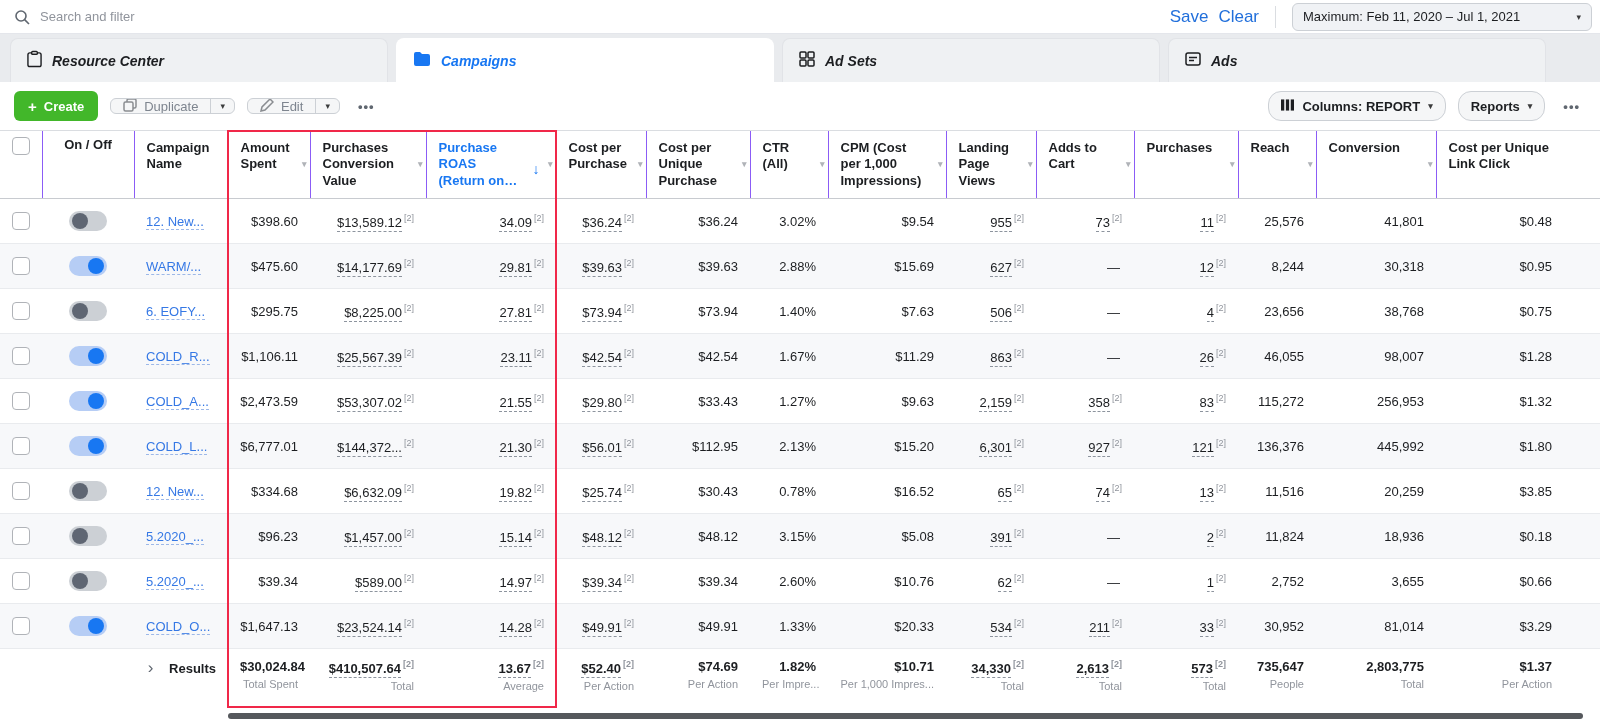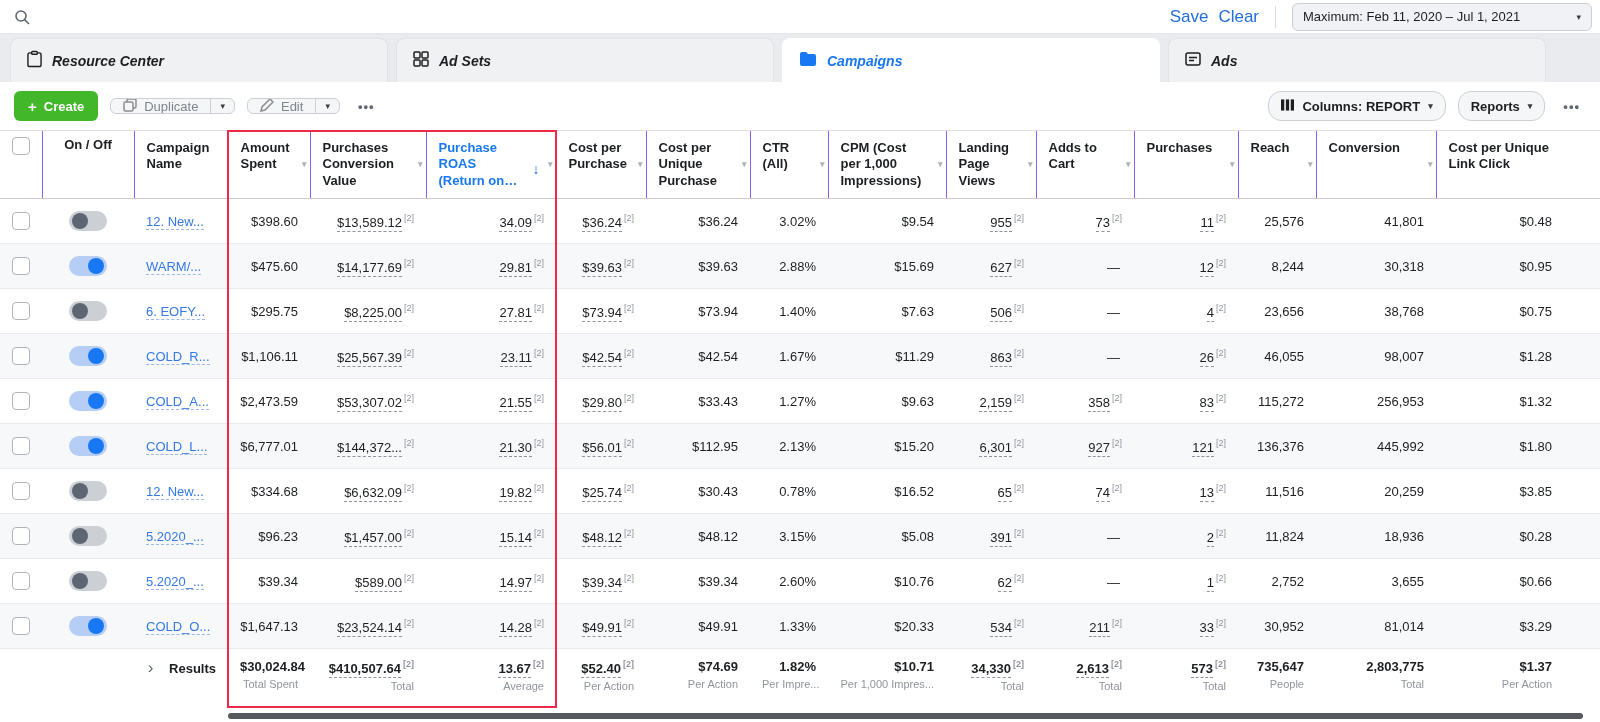--- a/index.html
+++ b/index.html
@@ -82,57 +82,58 @@
 </head>
 <body>
 
 <div class="topbar">
   <span class="sicon">
     <svg width="16" height="16" viewBox="0 0 16 16">
         <circle cx="7" cy="7" r="5" fill="none" stroke="#606770" stroke-width="1.6"></circle>
         <line x1="10.6" y1="10.6" x2="15" y2="15" stroke="#606770" stroke-width="1.6"></line>
       </svg>
   </span>
+  <span class="search-ph">Search and filter</span>
   <span class="toplink save">Save</span>
   <span class="toplink">Clear</span>
   <span class="vdiv"></span>
   <span class="datebox">
     <span>Maximum: Feb 11, 2020 – Jul 1, 2021</span>
     <span class="caret">▾</span>
   </span>
 </div>
 
 <div class="tabbar">
   <div class="tab" data-active="false">
     <span>
       <svg width="15" height="18" viewBox="0 0 16 18">
           <rect x="1" y="2.5" width="14" height="14.5" rx="2" fill="none" stroke="#1c1e21" stroke-width="1.5"></rect>
           <rect x="5" y="1" width="6" height="3" rx="1" fill="#fff" stroke="#1c1e21" stroke-width="1.5"></rect>
         </svg>
     </span>
     <span class="tab-label">Resource Center</span>
   </div>
+  <div class="tab" data-active="true">
+    <span>
+      <svg width="18" height="16" viewBox="0 0 18 16">
+          <path d="M1 3 a2 2 0 0 1 2 -2 h4 l2 2 h6 a2 2 0 0 1 2 2 v8 a2 2 0 0 1 -2 2 H3 a2 2 0 0 1 -2 -2 z" fill="#1877f2"></path>
+        </svg>
+    </span>
+    <span class="tab-label">Campaigns</span>
+  </div>
   <div class="tab" data-active="false">
     <span>
       <svg width="16" height="16" viewBox="0 0 16 16" fill="none" stroke="#1c1e21" stroke-width="1.5">
           <rect x="1" y="1" width="6" height="6" rx="1"></rect>
           <rect x="9" y="1" width="6" height="6" rx="1"></rect>
           <rect x="1" y="9" width="6" height="6" rx="1"></rect>
           <rect x="9" y="9" width="6" height="6" rx="1"></rect>
         </svg>
     </span>
     <span class="tab-label">Ad Sets</span>
-  </div>
-  <div class="tab" data-active="true">
-    <span>
-      <svg width="18" height="16" viewBox="0 0 18 16">
-          <path d="M1 3 a2 2 0 0 1 2 -2 h4 l2 2 h6 a2 2 0 0 1 2 2 v8 a2 2 0 0 1 -2 2 H3 a2 2 0 0 1 -2 -2 z" fill="#1877f2"></path>
-        </svg>
-    </span>
-    <span class="tab-label">Campaigns</span>
   </div>
   <div class="tab" data-active="false">
     <span>
       <svg width="16" height="16" viewBox="0 0 16 16" fill="none" stroke="#1c1e21" stroke-width="1.5">
           <rect x="1" y="2" width="14" height="12" rx="2"></rect>
           <line x1="4" y1="6.5" x2="12" y2="6.5"></line>
           <line x1="4" y1="9.5" x2="9" y2="9.5"></line>
         </svg>
     </span>
     <span class="tab-label">Ads</span>
@@ -421,21 +422,21 @@
         <td class="num"><span class="dashed">15.14</span><span class="sup">[2]</span></td>
         <td class="num"><span class="dashed">$48.12</span><span class="sup">[2]</span></td>
         <td class="num"><span>$48.12</span></td>
         <td class="num"><span>3.15%</span></td>
         <td class="num"><span>$5.08</span></td>
         <td class="num"><span class="dashed">391</span><span class="sup">[2]</span></td>
         <td class="num"><span class="dashed plain">—</span><span class="sup plain"></span></td>
         <td class="num"><span class="dashed">2</span><span class="sup">[2]</span></td>
         <td class="num"><span>11,824</span></td>
         <td class="num"><span>18,936</span></td>
-        <td class="num c-last"><span>$0.28</span></td>
+        <td class="num c-last"><span>$0.18</span></td>
       </tr>
 
       <tr>
         <td class="c-check">
           <div class="checkbox"></div>
         </td>
         <td class="c-toggle">
           <div class="toggle" data-on="false">
             <span class="knob"></span>
           </div>

